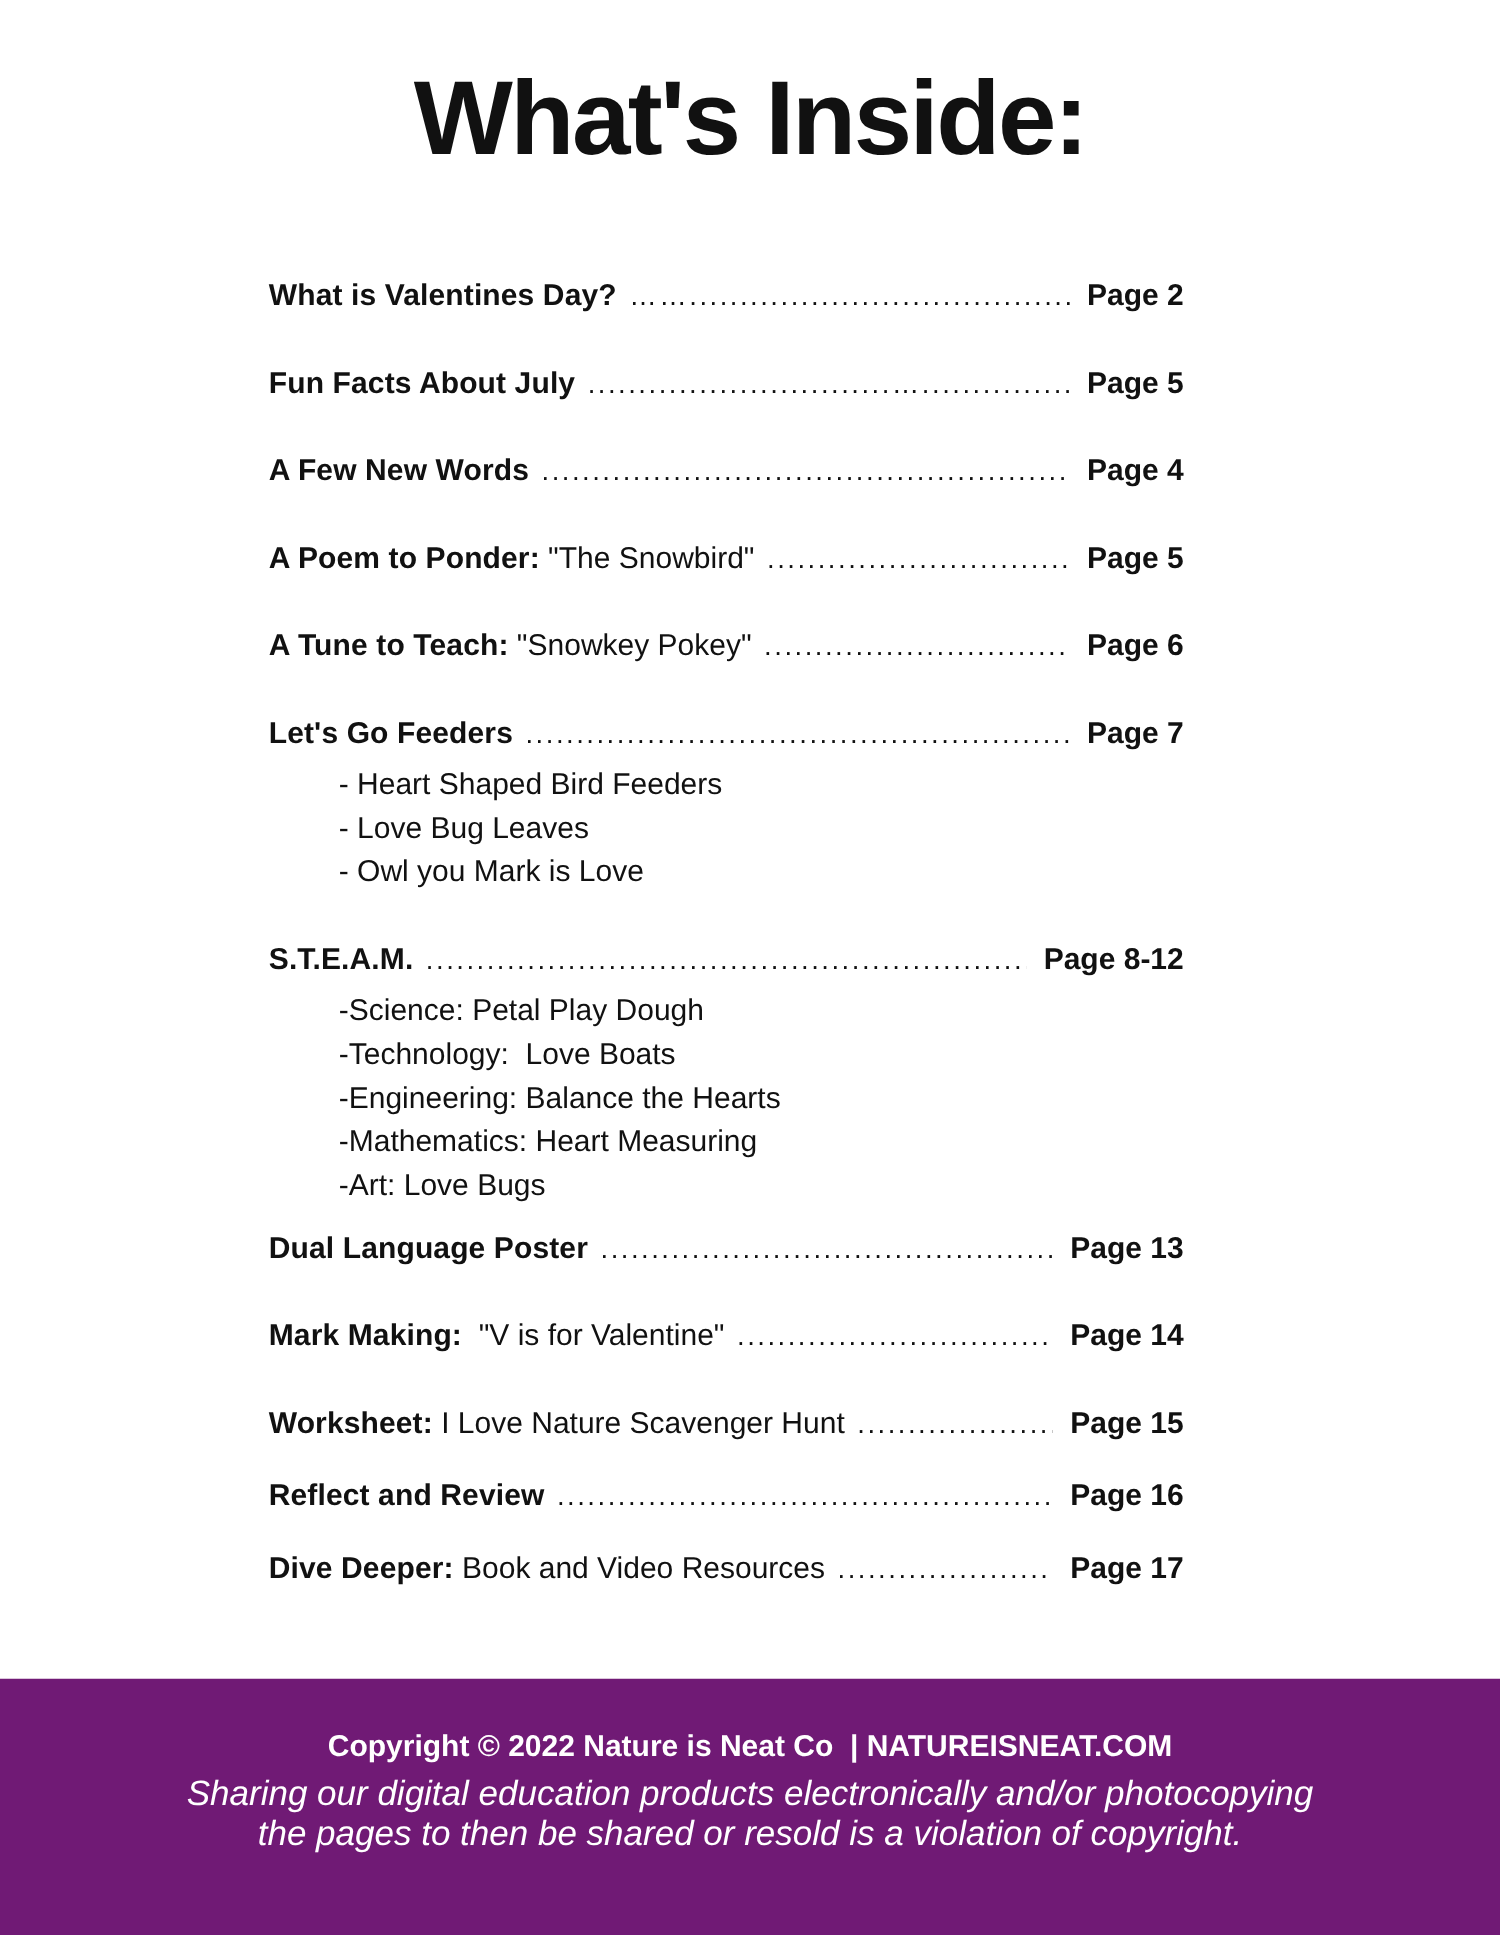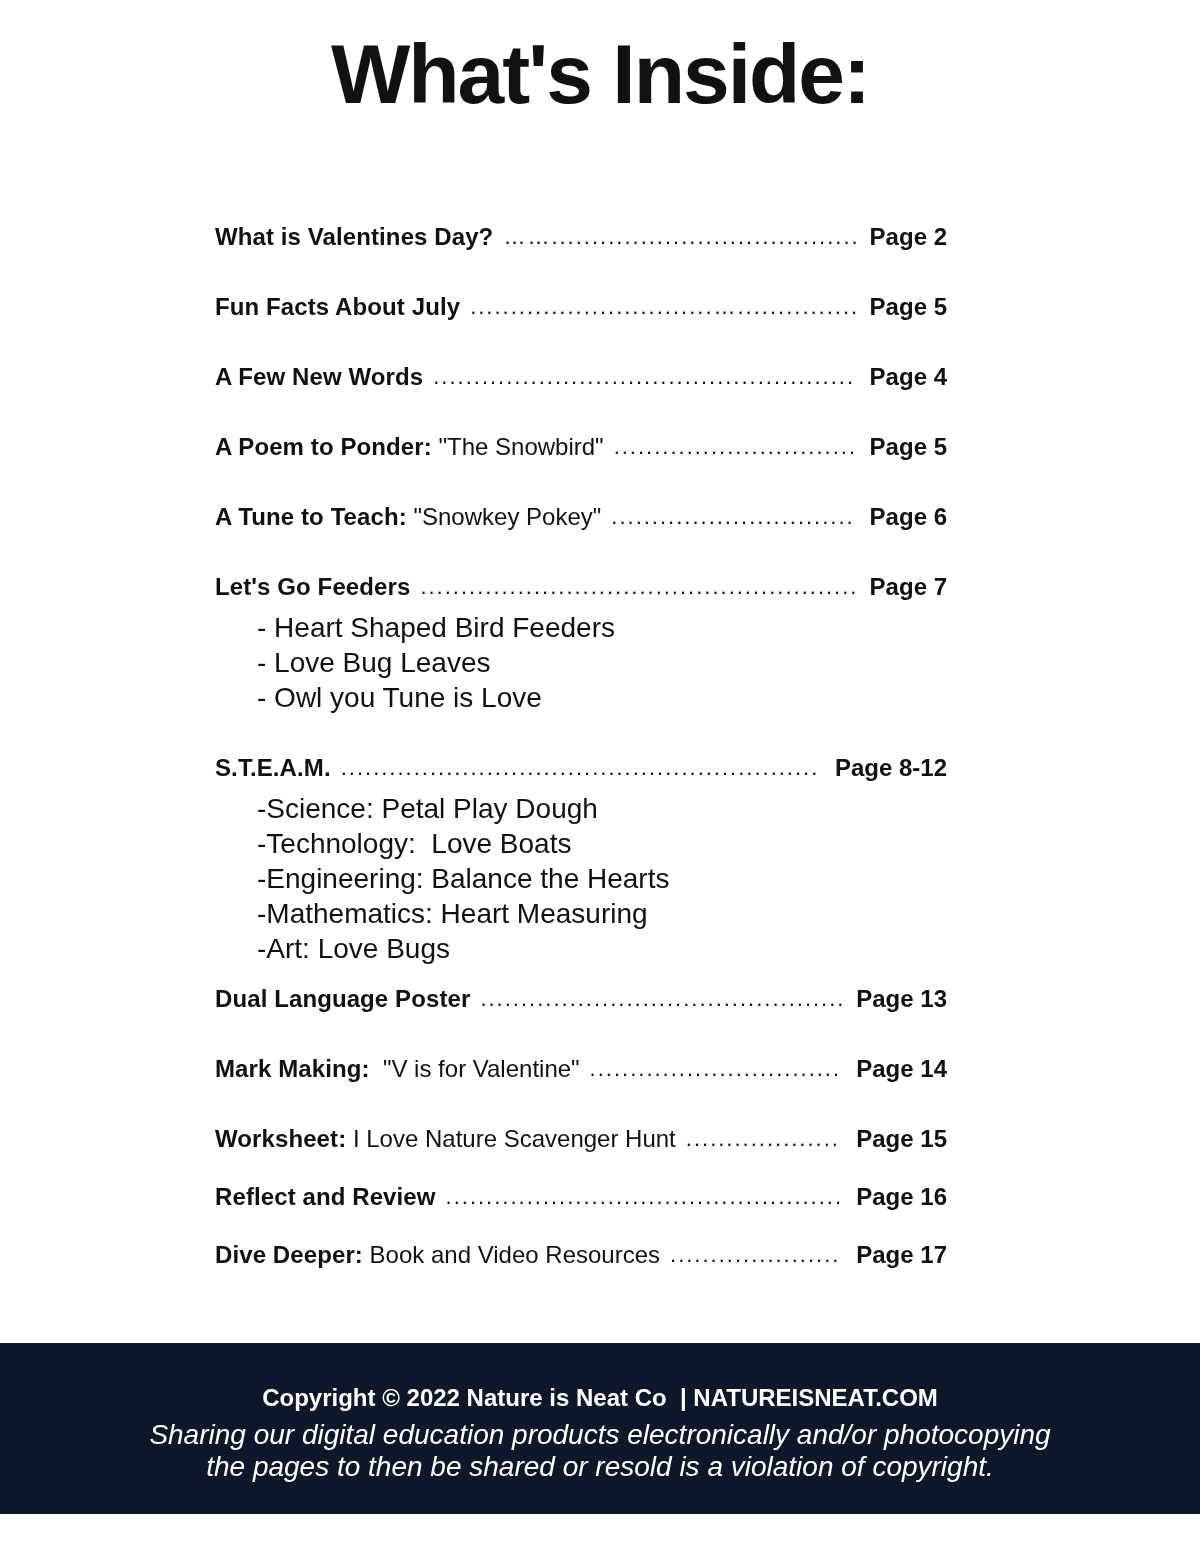--- a/index.html
+++ b/index.html
@@ -7,21 +7,21 @@
     position: relative;
     width: 1200px;
     height: 1553px;
     background: #ffffff;
     overflow: hidden;
     font-family: "Liberation Sans", sans-serif;
     color: #111111;
   }
   .title {
     margin: 0;
-    padding-top: 32px;
+    padding-top: 52px;
     text-align: center;
     font-family: "Liberation Sans", sans-serif;
     font-weight: 700;
     font-size: 84px;
     line-height: 1.0;
     letter-spacing: -2px;
     color: #111111;
   }
   .toc {
     position: absolute;
@@ -45,32 +45,32 @@
     flex: 1;
     overflow: hidden;
     white-space: nowrap;
     font-size: 22px;
     letter-spacing: 2px;
     margin: 0 14px 0 10px;
     font-weight: 400;
   }
   .page-label { font-weight: 700; white-space: pre; }
   .subs {
-    margin: 6px 0 0 42px;
-    font-size: 28px;
+    margin: 6px 0 0 56px;
+    font-size: 24px;
     line-height: 35px;
   }
   .sub { white-space: pre; }
   .footer {
     position: absolute;
     left: 0;
     top: 1343px;
     width: 1200px;
-    height: 171px;
-    background: #0f172a;
+    height: 205px;
+    background: #701a75;
     color: #ffffff;
     text-align: center;
   }
   .copyright {
     margin: 0;
     padding-top: 40px;
     font-size: 24px;
     font-weight: 700;
     line-height: 30px;
     white-space: pre;
@@ -131,21 +131,21 @@
       </div>
       <div class="entry">
         <div class="row">
           <span class="t-bold">Let's Go Feeders</span>
           <span class="dots">...................................................................................................................</span>
           <span class="page-label">Page 7</span>
         </div>
         <div class="subs">
           <div class="sub">- Heart Shaped Bird Feeders</div>
           <div class="sub">- Love Bug Leaves</div>
-          <div class="sub">- Owl you Tune is Love</div>
+          <div class="sub">- Owl you Mark is Love</div>
         </div>
       </div>
       <div class="entry steam-after">
         <div class="row">
           <span class="t-bold">S.T.E.A.M.</span>
           <span class="dots">...................................................................................................................</span>
           <span class="page-label">Page 8-12</span>
         </div>
         <div class="subs">
           <div class="sub">-Science: Petal Play Dough</div>

